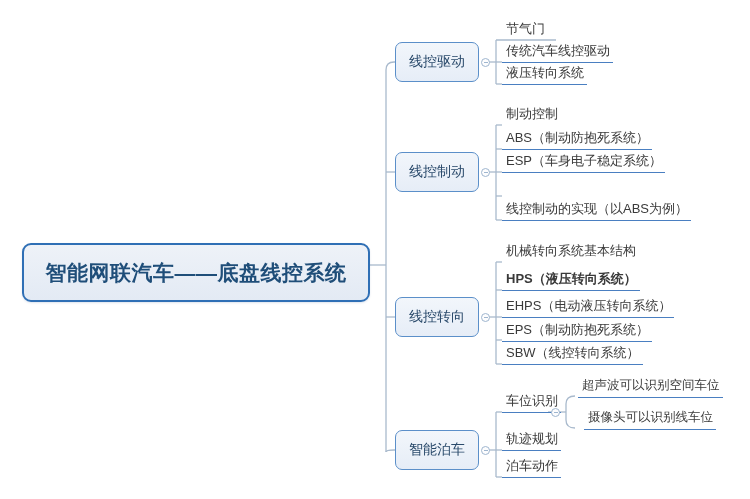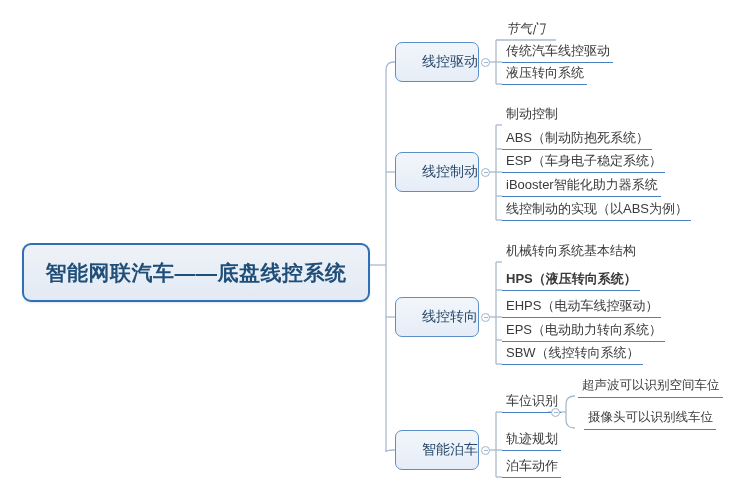--- a/index.html
+++ b/index.html
@@ -54,21 +54,21 @@
   .branch-node {
     position: absolute;
     width: 84px;
     height: 40px;
     box-sizing: border-box;
     background: linear-gradient(180deg, #f2f6fb 0%, #e6edf7 100%);
     border: 1.4px solid #5b8fc9;
     border-radius: 7px;
     display: flex;
     align-items: center;
-    justify-content: flex-end;
+    justify-content: center;
   }
   .branch-label {
     font-size: 14px;
     color: #2a4a6b;
     white-space: nowrap;
   }
 
   
   .leaf {
     position: absolute;
@@ -193,21 +193,21 @@
 
   <div class="root-node">
     <span class="root-label">智能网联汽车——底盘线控系统</span>
   </div>
 
   <div class="branch-node" style="left:395px; top:42px;">
     <span class="branch-label">线控驱动</span>
   </div>
   <div class="toggle" style="left:481px; top:58px;"></div>
 
-  <div class="leaf no-rule" style="left:502px; top:19px;font-style:italic;">
+  <div class="leaf no-rule" style="left:502px; top:19px;">
     <span class="leaf-label">节气门</span>
   </div>
   <div class="leaf" style="left:502px; top:41px;">
     <span class="leaf-label">传统汽车线控驱动</span>
   </div>
   <div class="leaf" style="left:502px; top:63px;">
     <span class="leaf-label">液压转向系统</span>
   </div>
 
   <div class="branch-node" style="left:395px; top:152px;">
@@ -217,43 +217,40 @@
 
   <div class="leaf no-rule" style="left:502px; top:104px;">
     <span class="leaf-label">制动控制</span>
   </div>
   <div class="leaf" style="left:502px; top:128px;">
     <span class="leaf-label">ABS（制动防抱死系统）</span>
   </div>
   <div class="leaf" style="left:502px; top:151px;">
     <span class="leaf-label">ESP（车身电子稳定系统）</span>
   </div>
-  <div class="leaf" style="left:502px; top:175px;">
-    <span class="leaf-label">iBooster智能化助力器系统</span>
-  </div>
   <div class="leaf" style="left:502px; top:199px;">
     <span class="leaf-label">线控制动的实现（以ABS为例）</span>
   </div>
 
   <div class="branch-node" style="left:395px; top:297px;">
     <span class="branch-label">线控转向</span>
   </div>
   <div class="toggle" style="left:481px; top:313px;"></div>
 
   <div class="leaf no-rule" style="left:502px; top:241px;">
     <span class="leaf-label">机械转向系统基本结构</span>
   </div>
   <div class="leaf" style="left:502px; top:269px;font-weight:bold;">
     <span class="leaf-label">HPS（液压转向系统）</span>
   </div>
   <div class="leaf" style="left:502px; top:296px;">
-    <span class="leaf-label">EHPS（电动车线控驱动）</span>
+    <span class="leaf-label">EHPS（电动液压转向系统）</span>
   </div>
   <div class="leaf" style="left:502px; top:320px;">
-    <span class="leaf-label">EPS（电动助力转向系统）</span>
+    <span class="leaf-label">EPS（制动防抱死系统）</span>
   </div>
   <div class="leaf" style="left:502px; top:343px;">
     <span class="leaf-label">SBW（线控转向系统）</span>
   </div>
 
   <div class="branch-node" style="left:395px; top:430px;">
     <span class="branch-label">智能泊车</span>
   </div>
   <div class="toggle" style="left:481px; top:446px;"></div>
 

